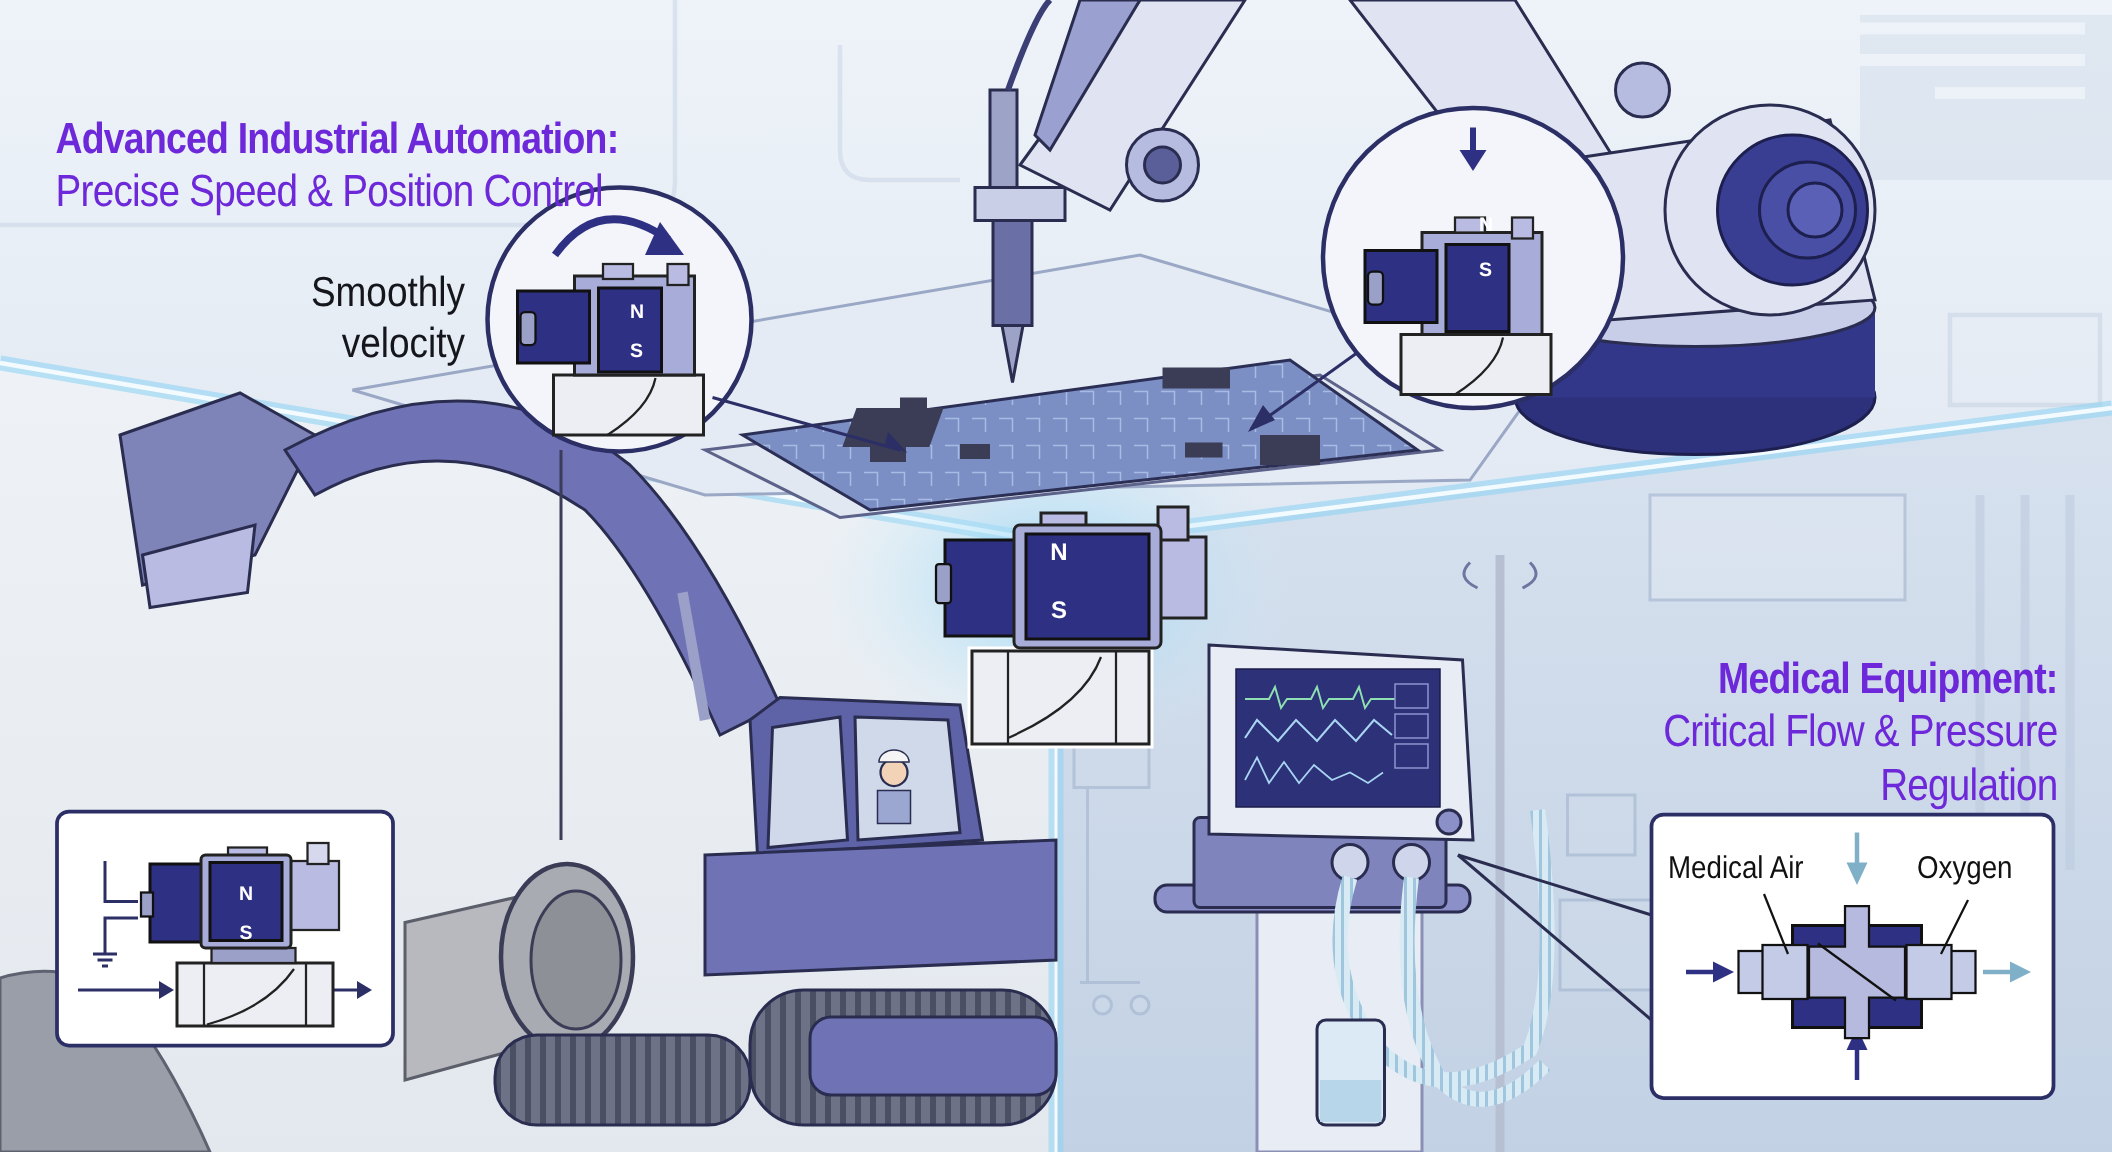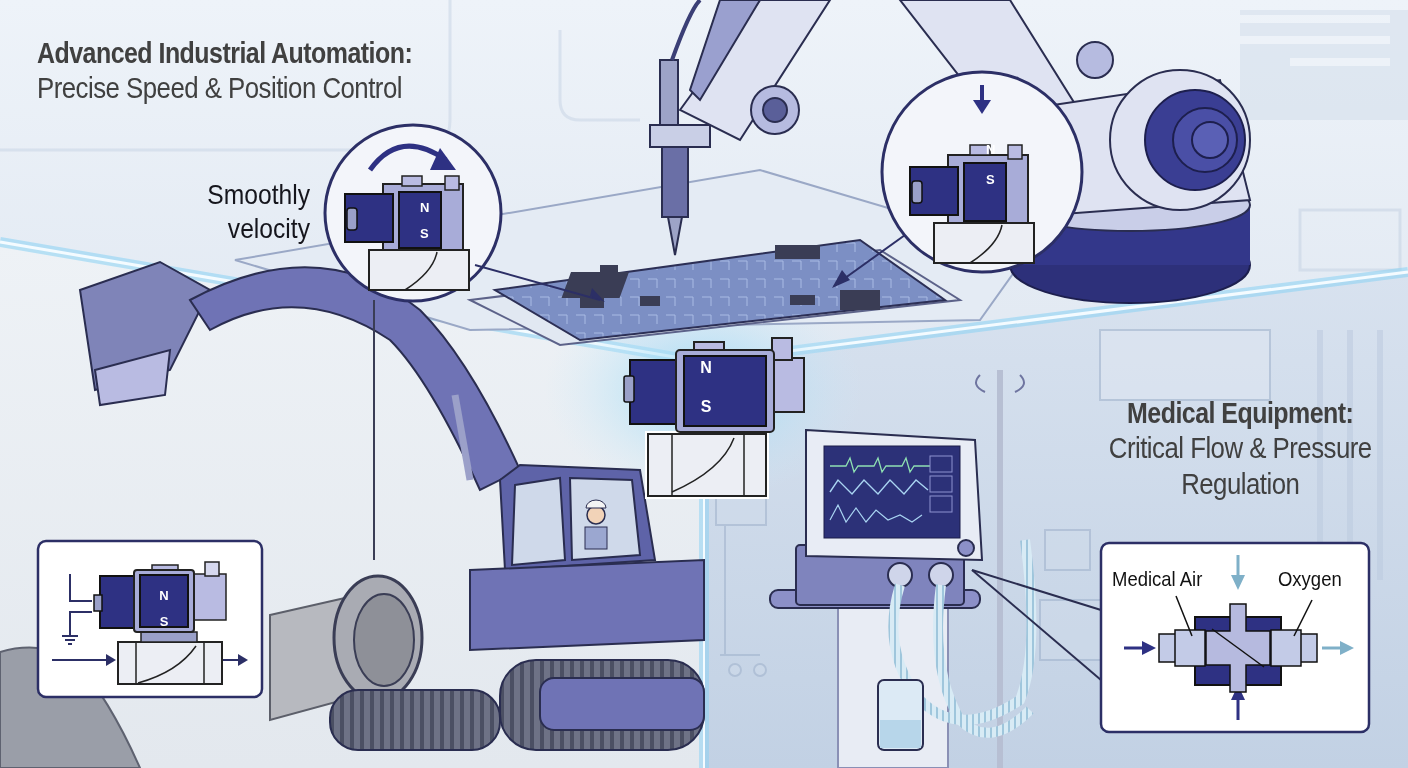--- a/index.html
+++ b/index.html
@@ -9,32 +9,32 @@
     position: relative;
     background: #e6edf6;
   }
   .canvas { position: absolute; inset: 0; overflow: hidden; }
   .bg-top {
     position: absolute; left: 0; top: 0; width: 1408px; height: 768px;
     background: linear-gradient(180deg, #eef3f9 0%, #dfe7f1 55%, #cfdbea 100%);
   }
   svg.scene { position: absolute; left: 0; top: 0; }
 
-  .title-block { position: absolute; color: #404040; }
+  .title-block { position: absolute; color: #6d28d9; margin-top: 40px; }
   .title-block .h {
     font-weight: 700; font-size: 29px; letter-spacing: -0.6px;
     transform: scaleX(0.86); transform-origin: left top; white-space: nowrap;
     line-height: 34px;
   }
   .title-block .s {
     font-weight: 400; font-size: 30px; letter-spacing: -0.6px;
     transform: scaleX(0.86); transform-origin: left top; white-space: nowrap;
     line-height: 36px;
   }
-  .title-block.right { text-align: center; }
+  .title-block.right { text-align: right; }
   .title-block.right .h, .title-block.right .s { transform-origin: right top; }
 
   #t-auto { left: 37px; top: 36px; }
   #t-mobile { left: 37px; top: 396px; }
   #t-med { right: 36px; top: 396px; }
 
   .callout-label {
     position: absolute; left: 160px; top: 178px; width: 150px;
     text-align: right; font-size: 28px; line-height: 34px;
     color: #15151c; transform: scaleX(0.88); transform-origin: right top;

